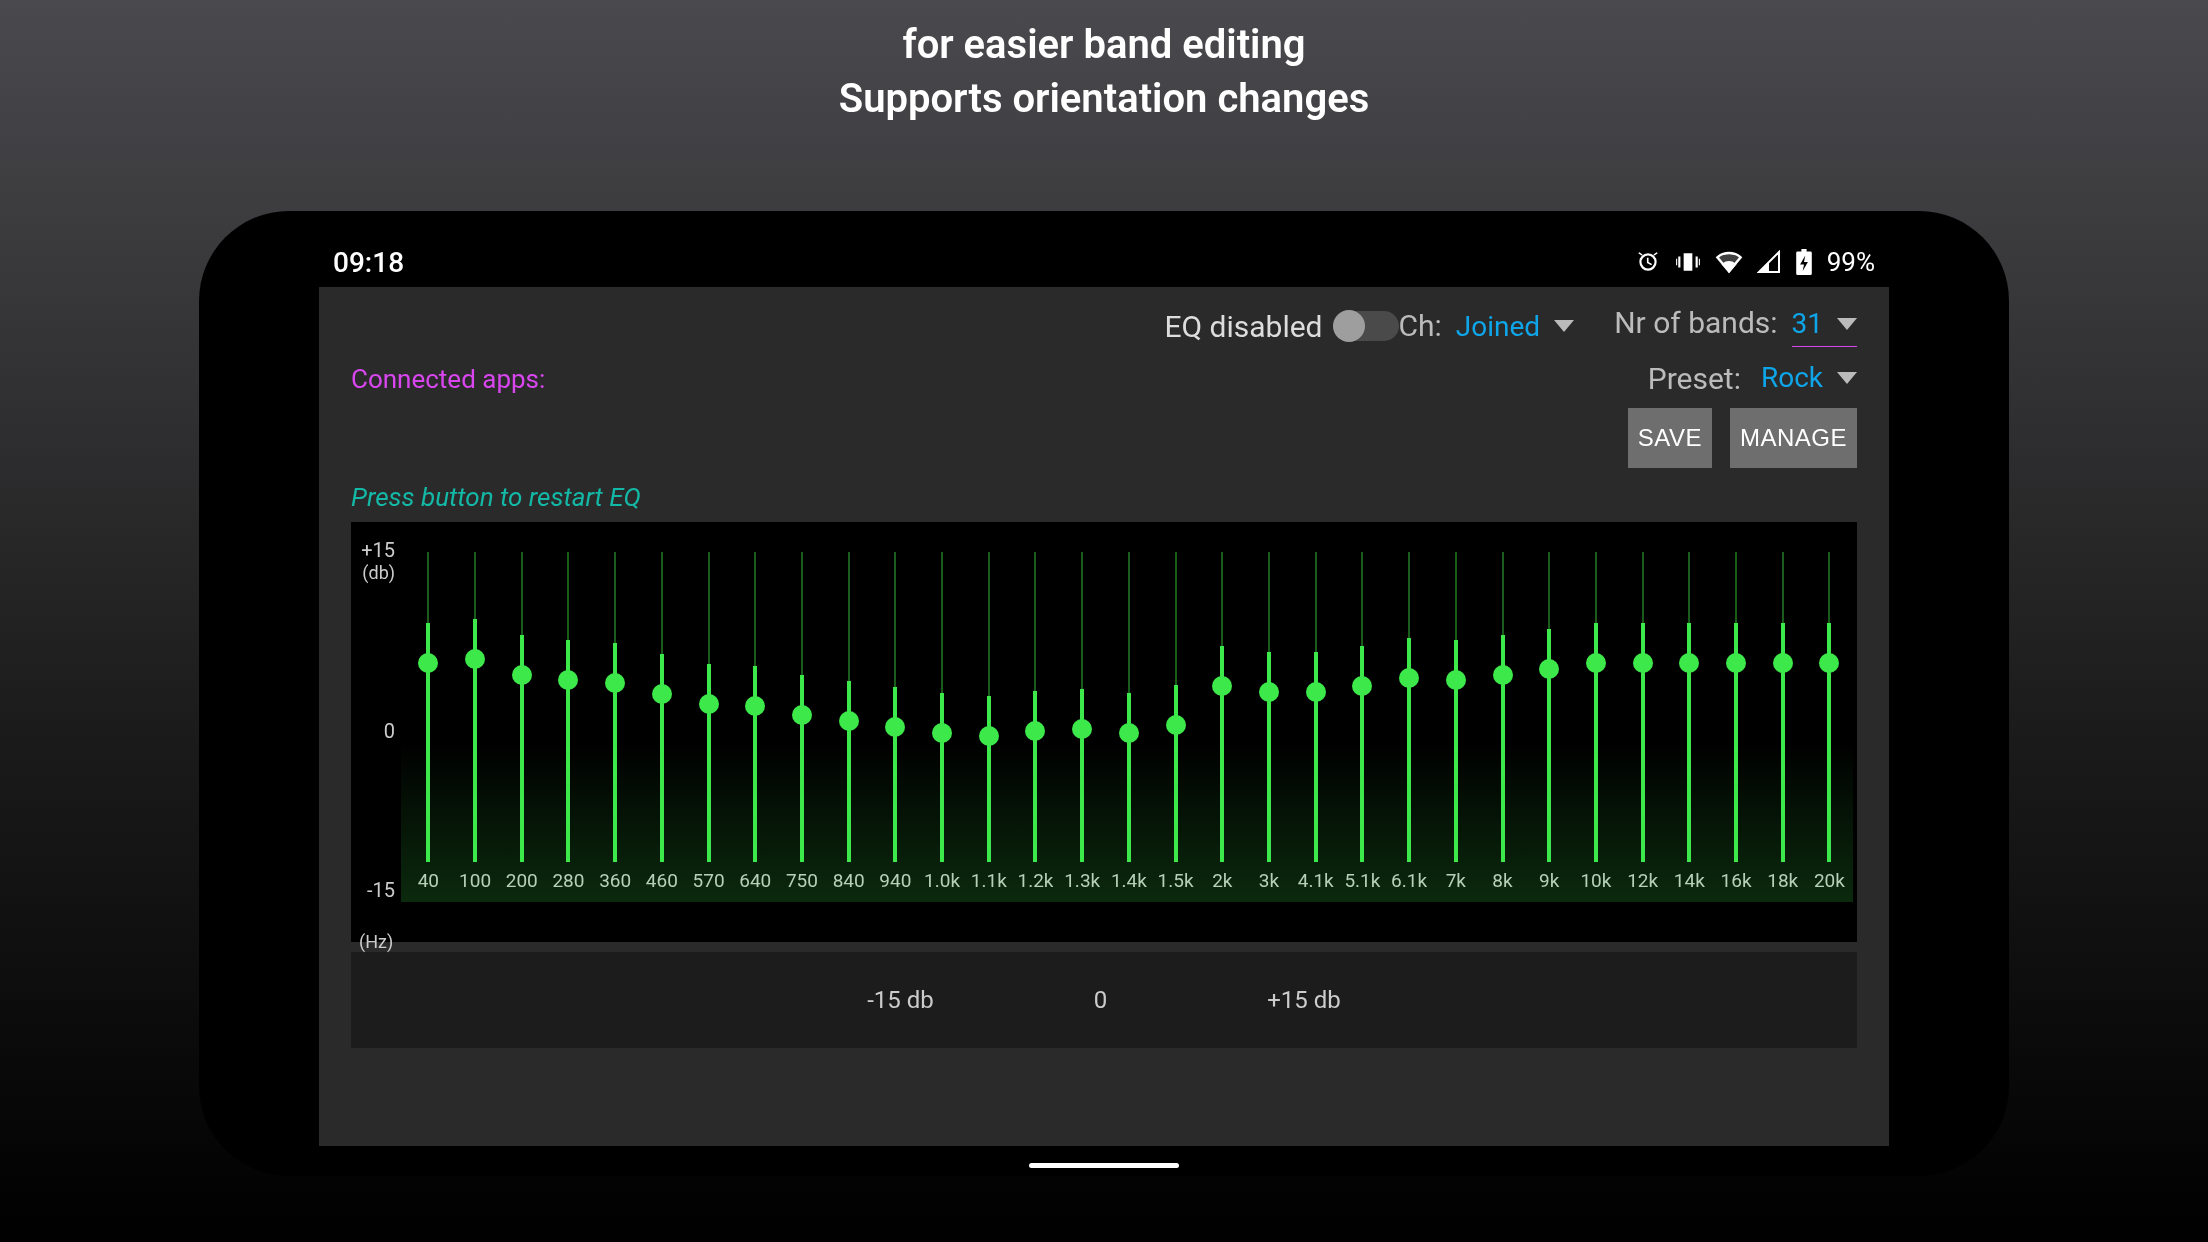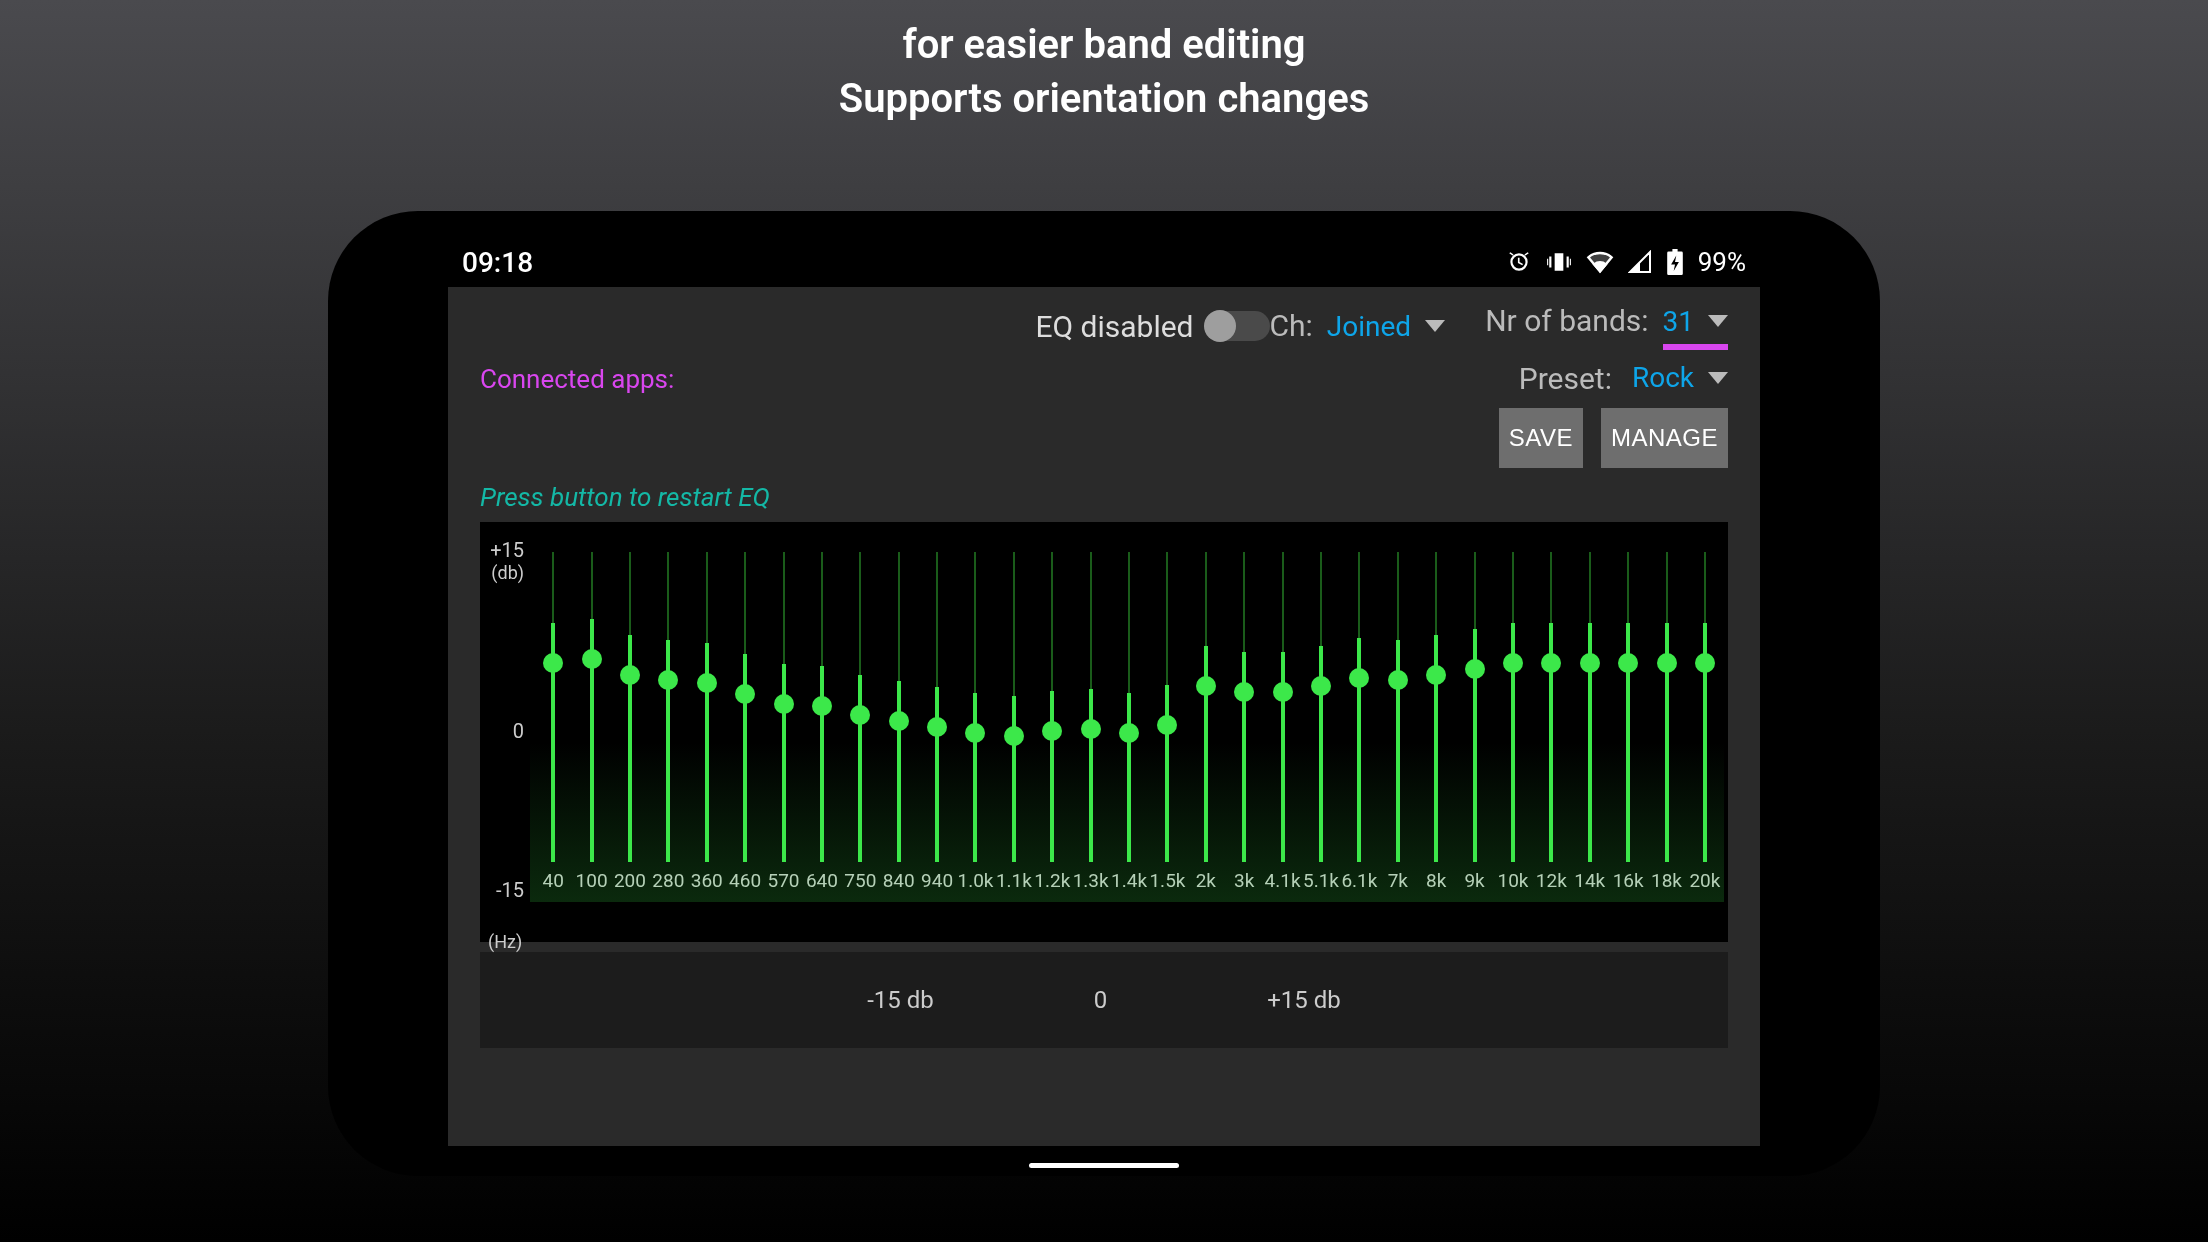--- a/index.html
+++ b/index.html
@@ -16,21 +16,21 @@
 .marketing-text {
   color: #fff;
   font-size: 40px;
   font-weight: 600;
   text-align: center;
   line-height: 1.35;
   margin-top: 18px;
 }
 .device-frame {
   margin-top: 85px;
-  width: 1552px;
+  width: 1810px;
   height: 965px;
   background: #000;
   border-radius: 90px;
   position: relative;
   padding: 30px 120px 30px 120px;
 }
 .screen {
   width: 100%;
   height: 100%;
   background: #000;
@@ -72,21 +72,21 @@
   width: 32px; height: 32px; background: #9e9e9e; border-radius: 50%;
   position: absolute; left: -2px; top: -1px;
 }
 .row1-right { display: flex; gap: 40px; align-items: center; }
 .dropdown-label { color: #bbb; font-size: 30px; margin-right: 10px; }
 .dropdown {
   display: inline-flex; align-items: center; gap: 14px;
   color: #0ea5e9; font-size: 28px;
   padding-bottom: 2px;
 }
-.dropdown.underlined { border-bottom: 6px solid #d946ef; padding-bottom: 6px; }
+.dropdown.underlined { border-bottom: 1px solid #d946ef; padding-bottom: 6px; }
 .caret-down {
   display:inline-block; width:0; height:0;
   border-left:10px solid transparent; border-right:10px solid transparent;
   border-top:12px solid #bbb;
 }
 .row2 {
   display: flex; justify-content: space-between; align-items: center; margin-top: 10px;
 }
 .connected-label { color: #d946ef; font-size: 26px; }
 .preset-wrap { display:flex; align-items:center; gap:10px; }

